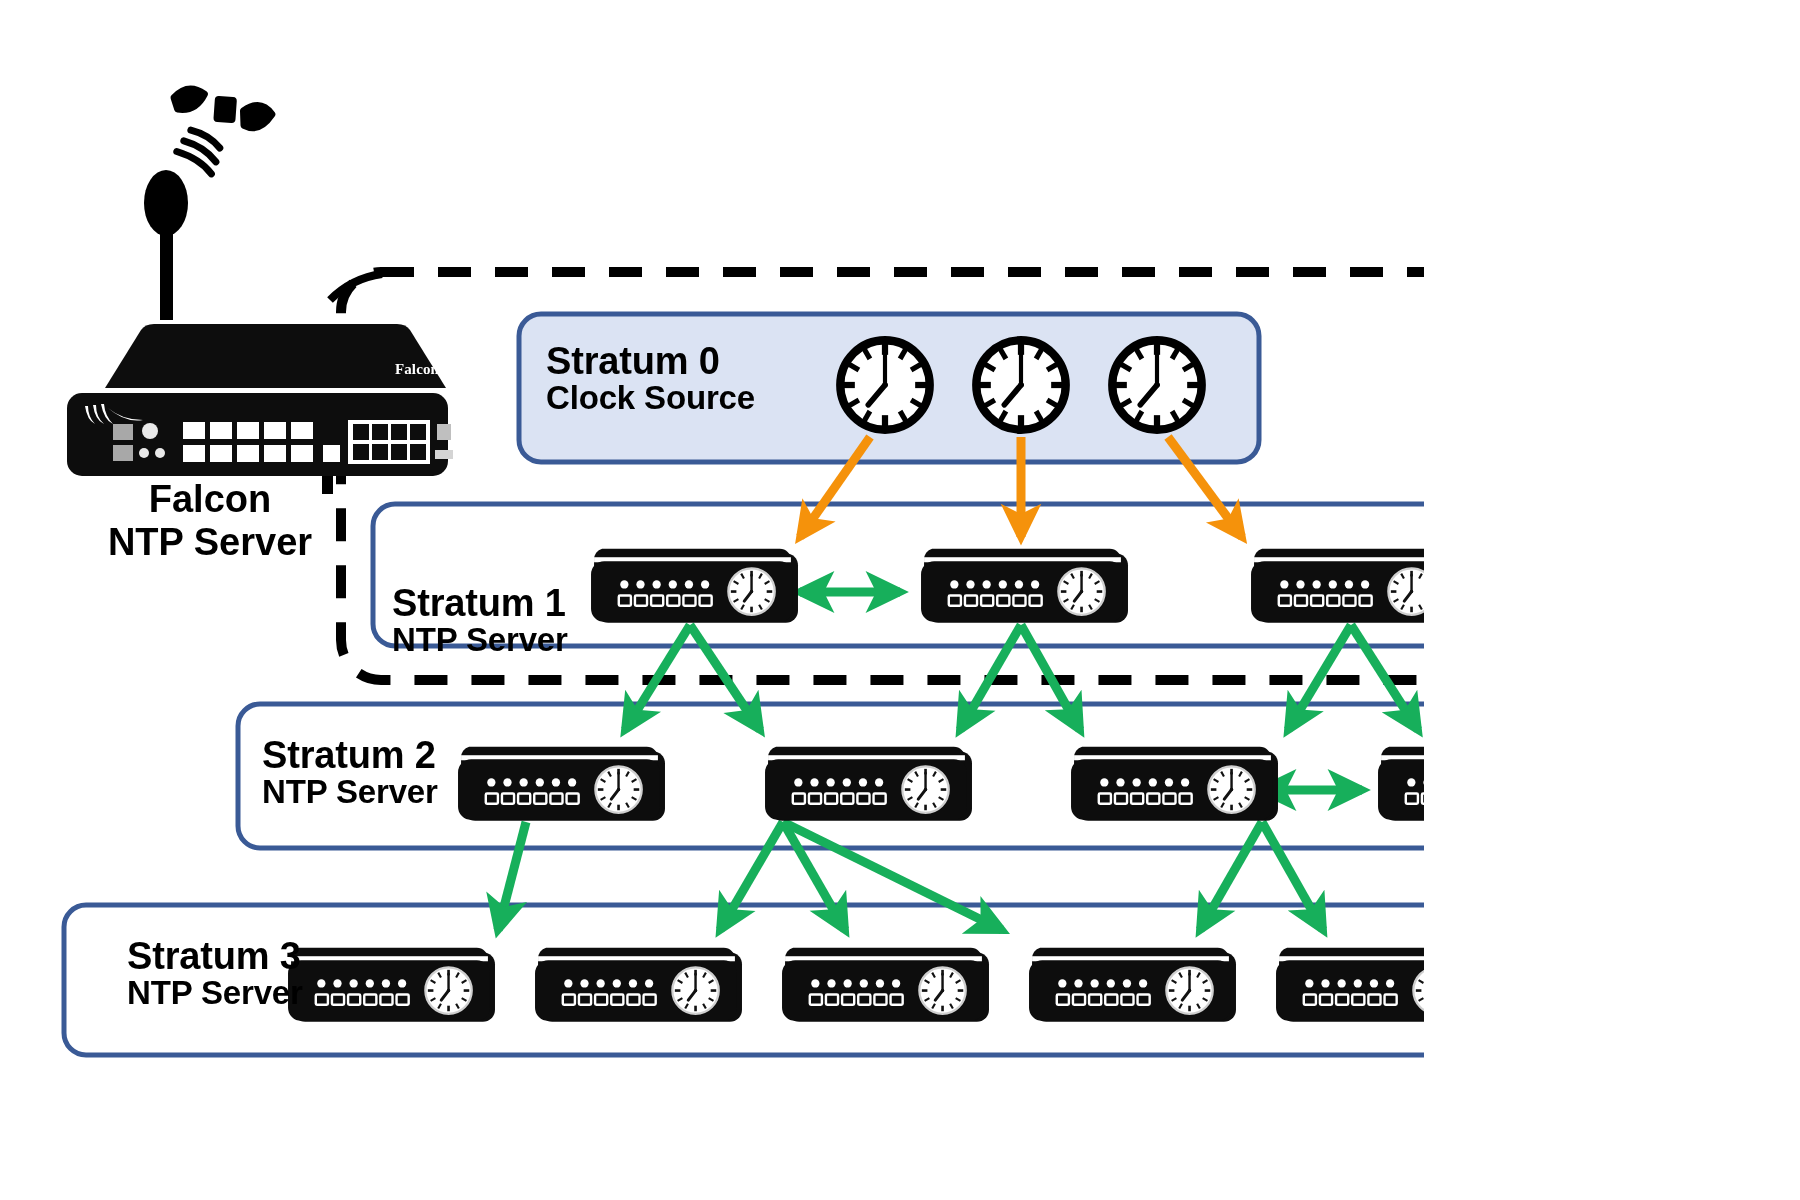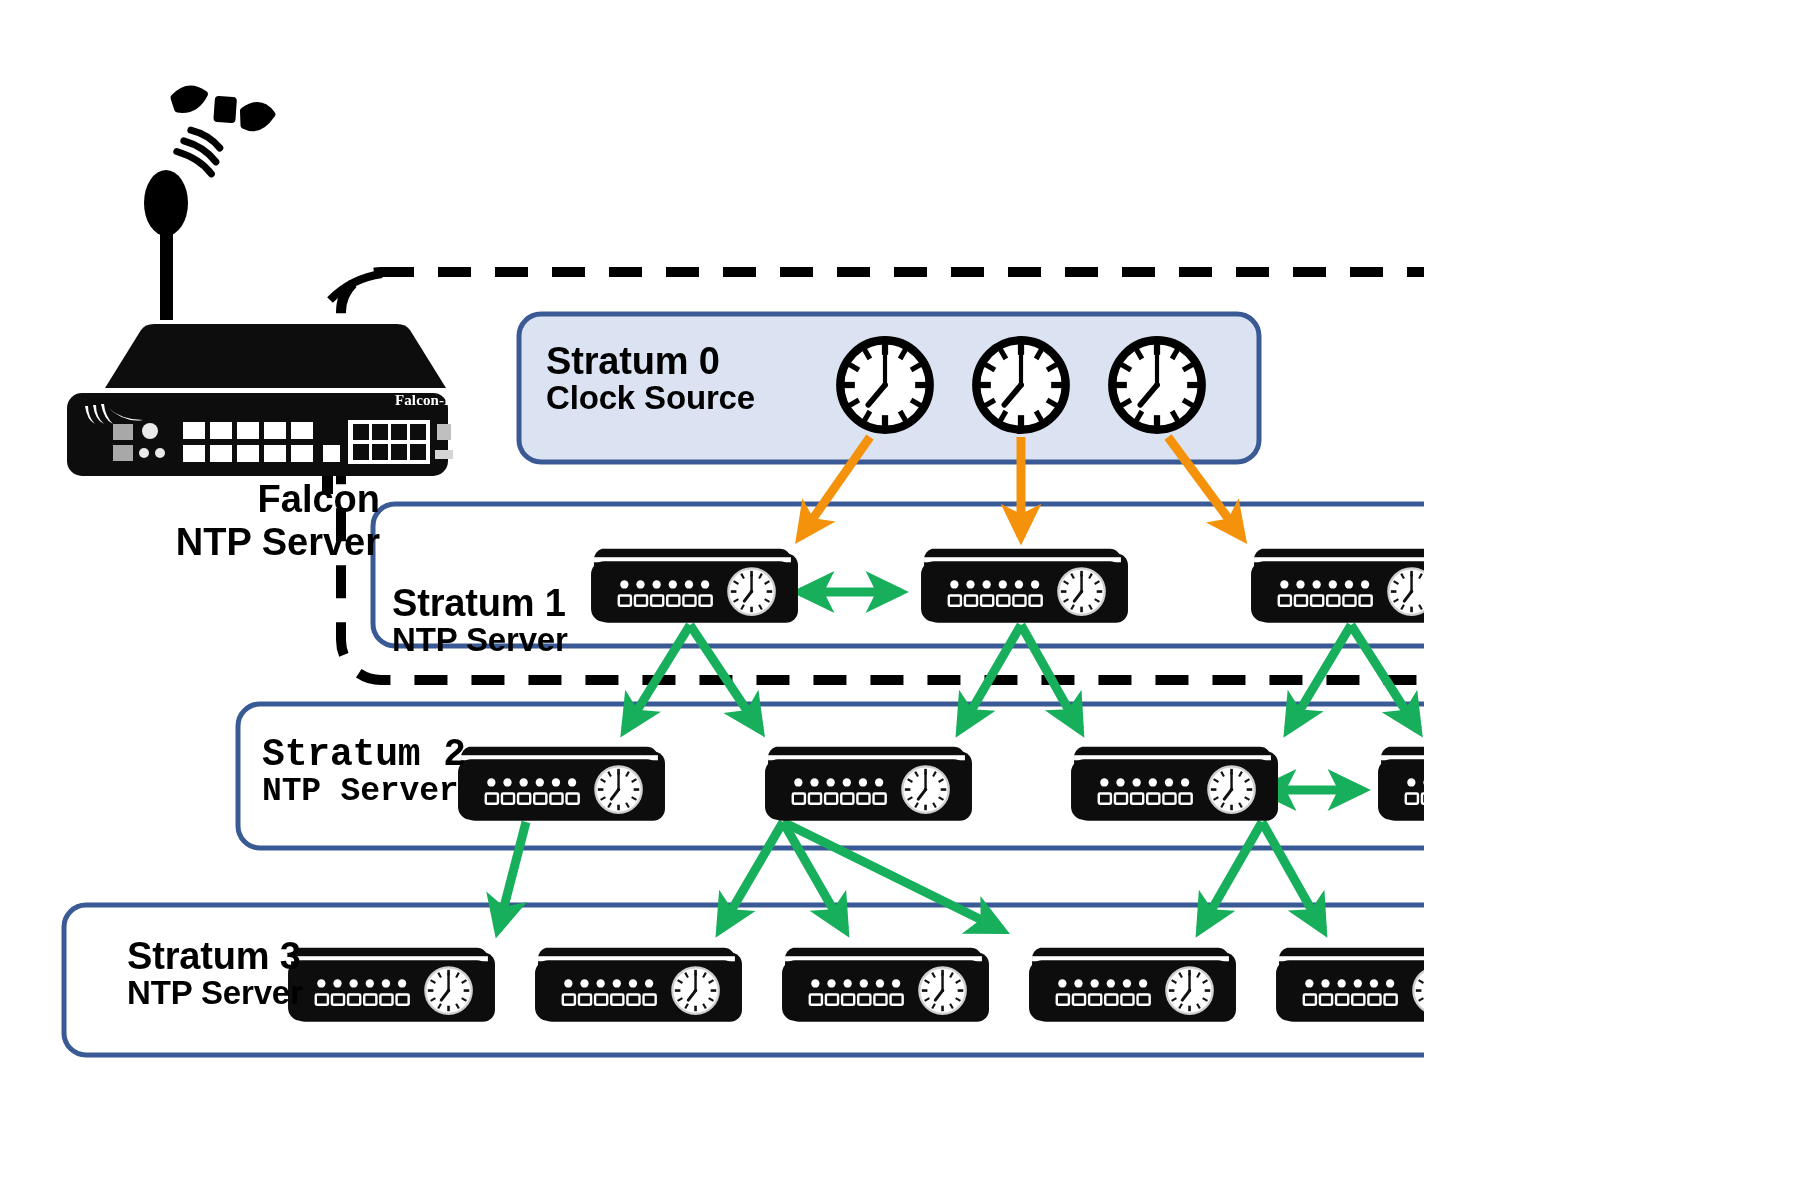--- a/index.html
+++ b/index.html
@@ -33,21 +33,21 @@
     letter-spacing: -0.01em;
     color: #000000;
     white-space: nowrap;
     pointer-events: none;
   }
   .layer-label .l1 { display: block; font-size: 38px; }
   .layer-label .l2 { display: block; font-size: 33px; }
 
   .device-caption {
     position: absolute;
-    text-align: right;
+    text-align: center;
     font-size: 38px;
     font-weight: 700;
     line-height: 1.14;
     color: #000000;
   }
   .device-caption span { display: block; }
 
   .faceplate-text {
     position: absolute;
     color: #ffffff;
@@ -289,30 +289,30 @@
   <div class="layer-label" style="left:546px; top:341px;">
     <span class="l1">Stratum 0</span>
     <span class="l2">Clock Source</span>
   </div>
 
   <div class="layer-label" style="left:392px; top:535px;margin-top:48px;">
     <span class="l1">Stratum 1</span>
     <span class="l2">NTP Server</span>
   </div>
 
-  <div class="layer-label" style="left:262px; top:735px;font-family:Liberation Mono, monospace;">
+  <div class="layer-label" style="left:262px; top:735px;">
     <span class="l1">Stratum 2</span>
     <span class="l2">NTP Server</span>
   </div>
 
   <div class="layer-label" style="left:88px; top:936px;margin-left:39px;">
     <span class="l1">Stratum 3</span>
     <span class="l2">NTP Server</span>
   </div>
 
   <div class="device-caption" style="left:40px; top:478px; width:340px;">
     <span>Falcon</span>
     <span>NTP Server</span>
   </div>
 
-  <div class="faceplate-text" style="left:395px; top:392px;">Falcon-RX/G</div>
+  <div class="faceplate-text" style="left:395px; top:361px;">Falcon-RX/G</div>
 
 </div>
 
 </body></html>

